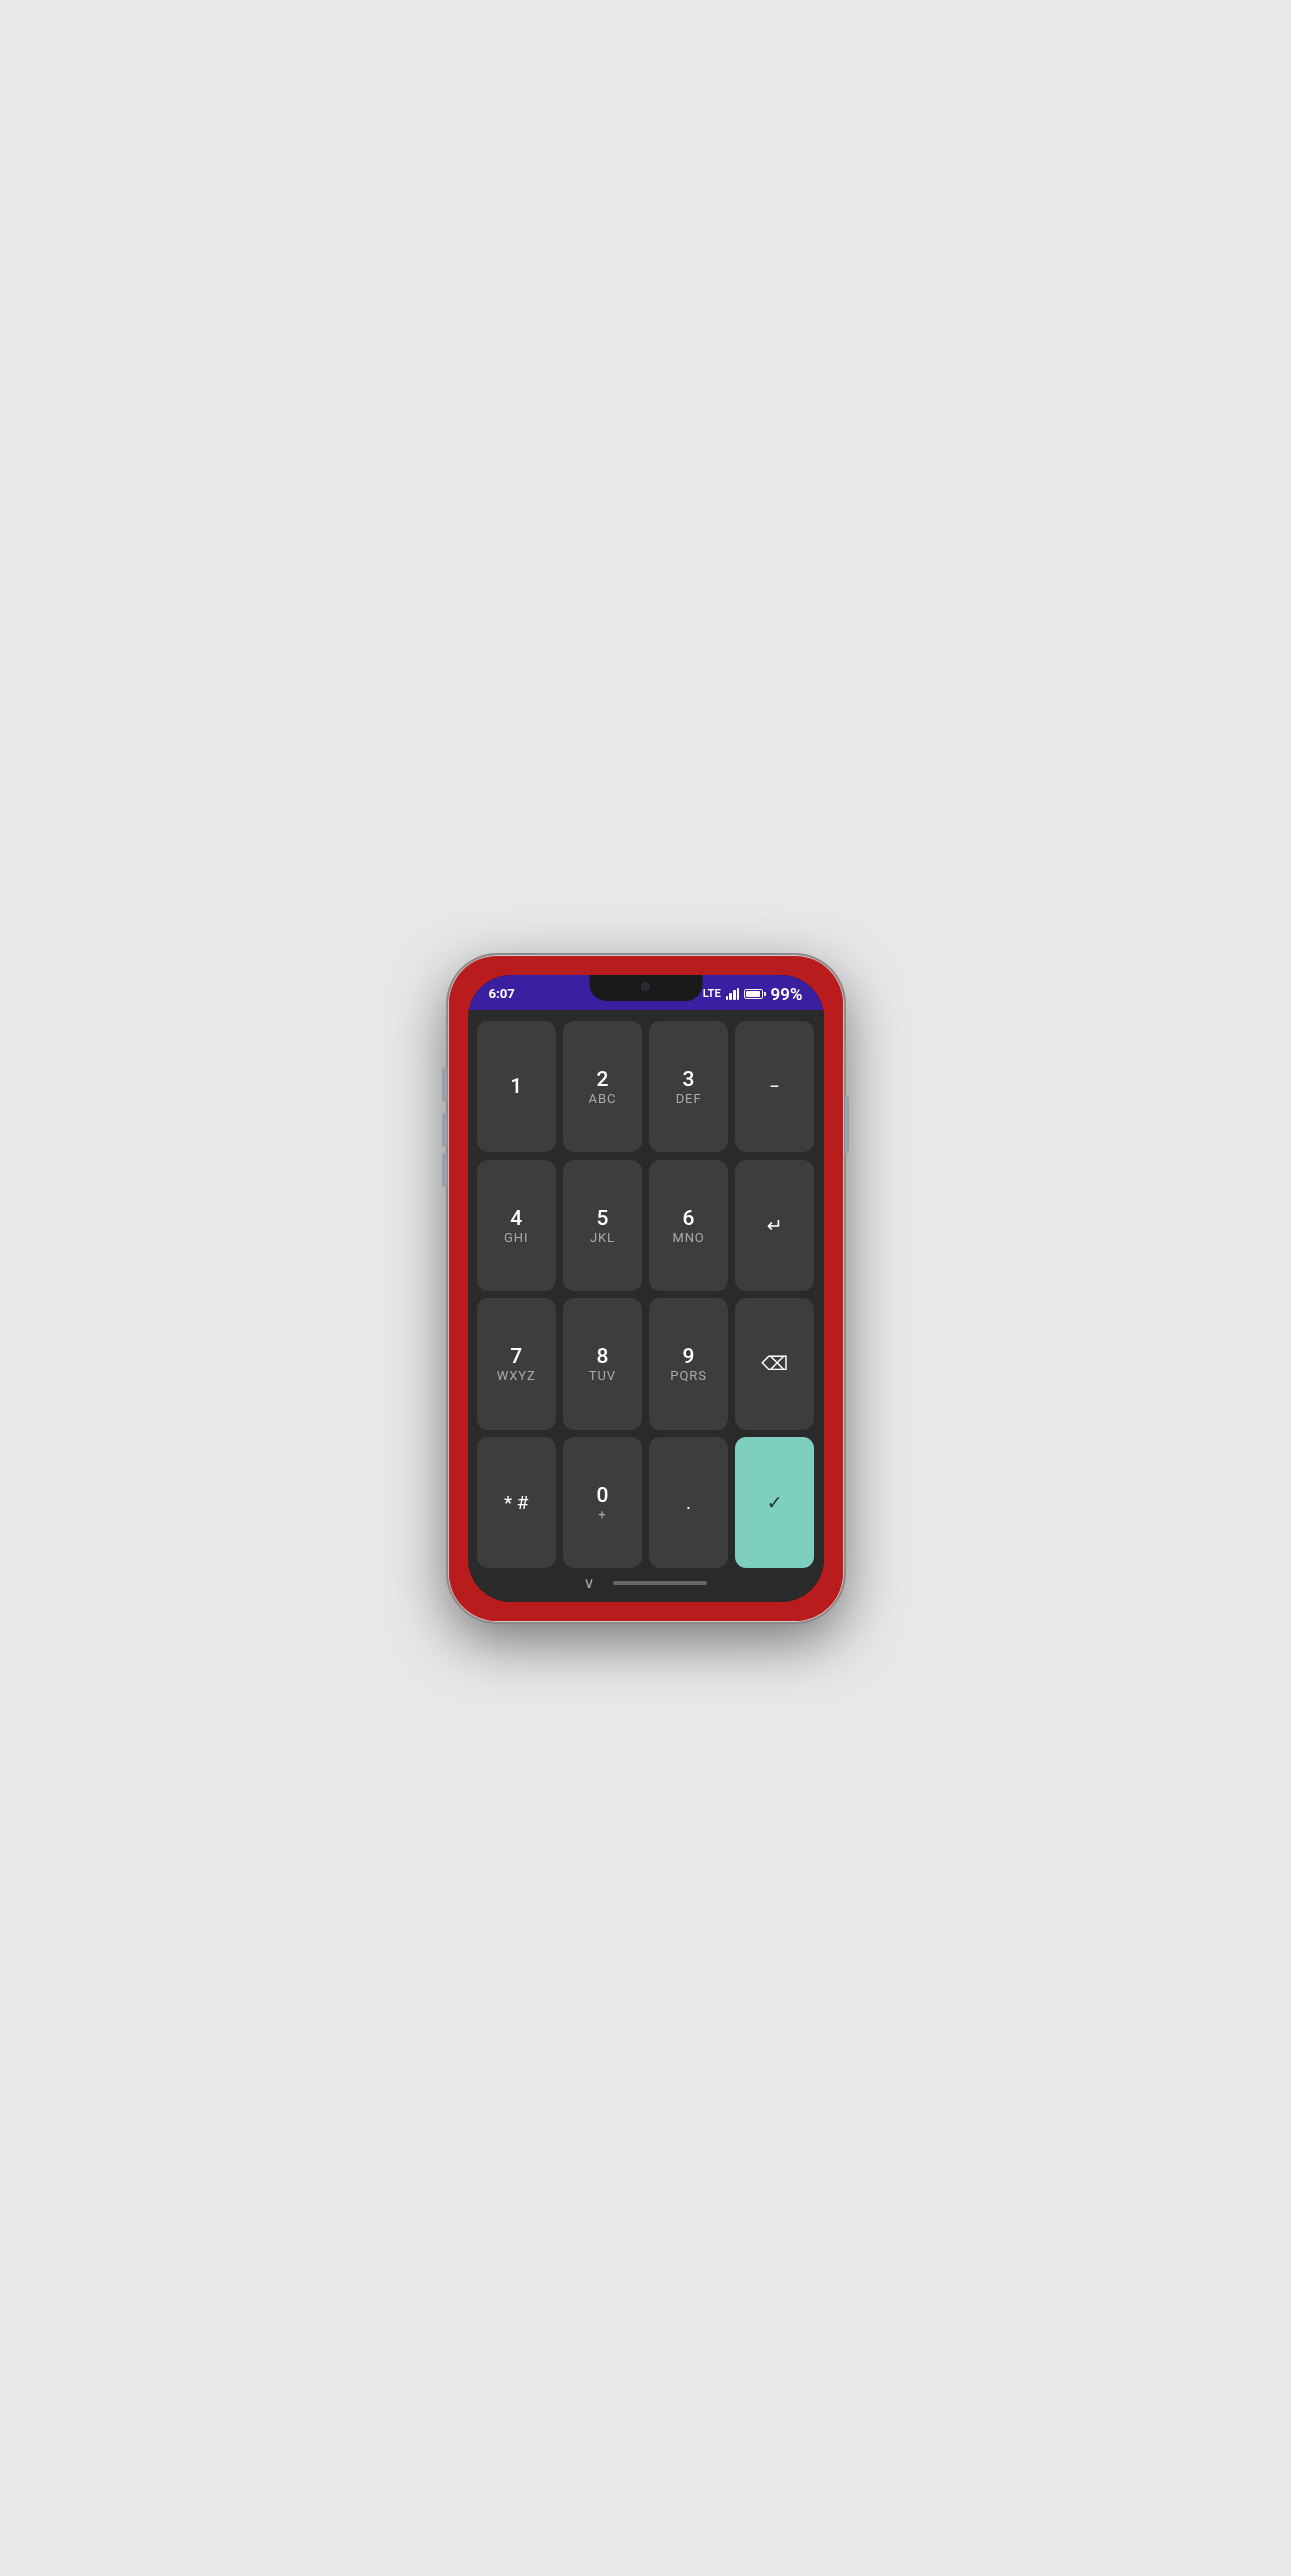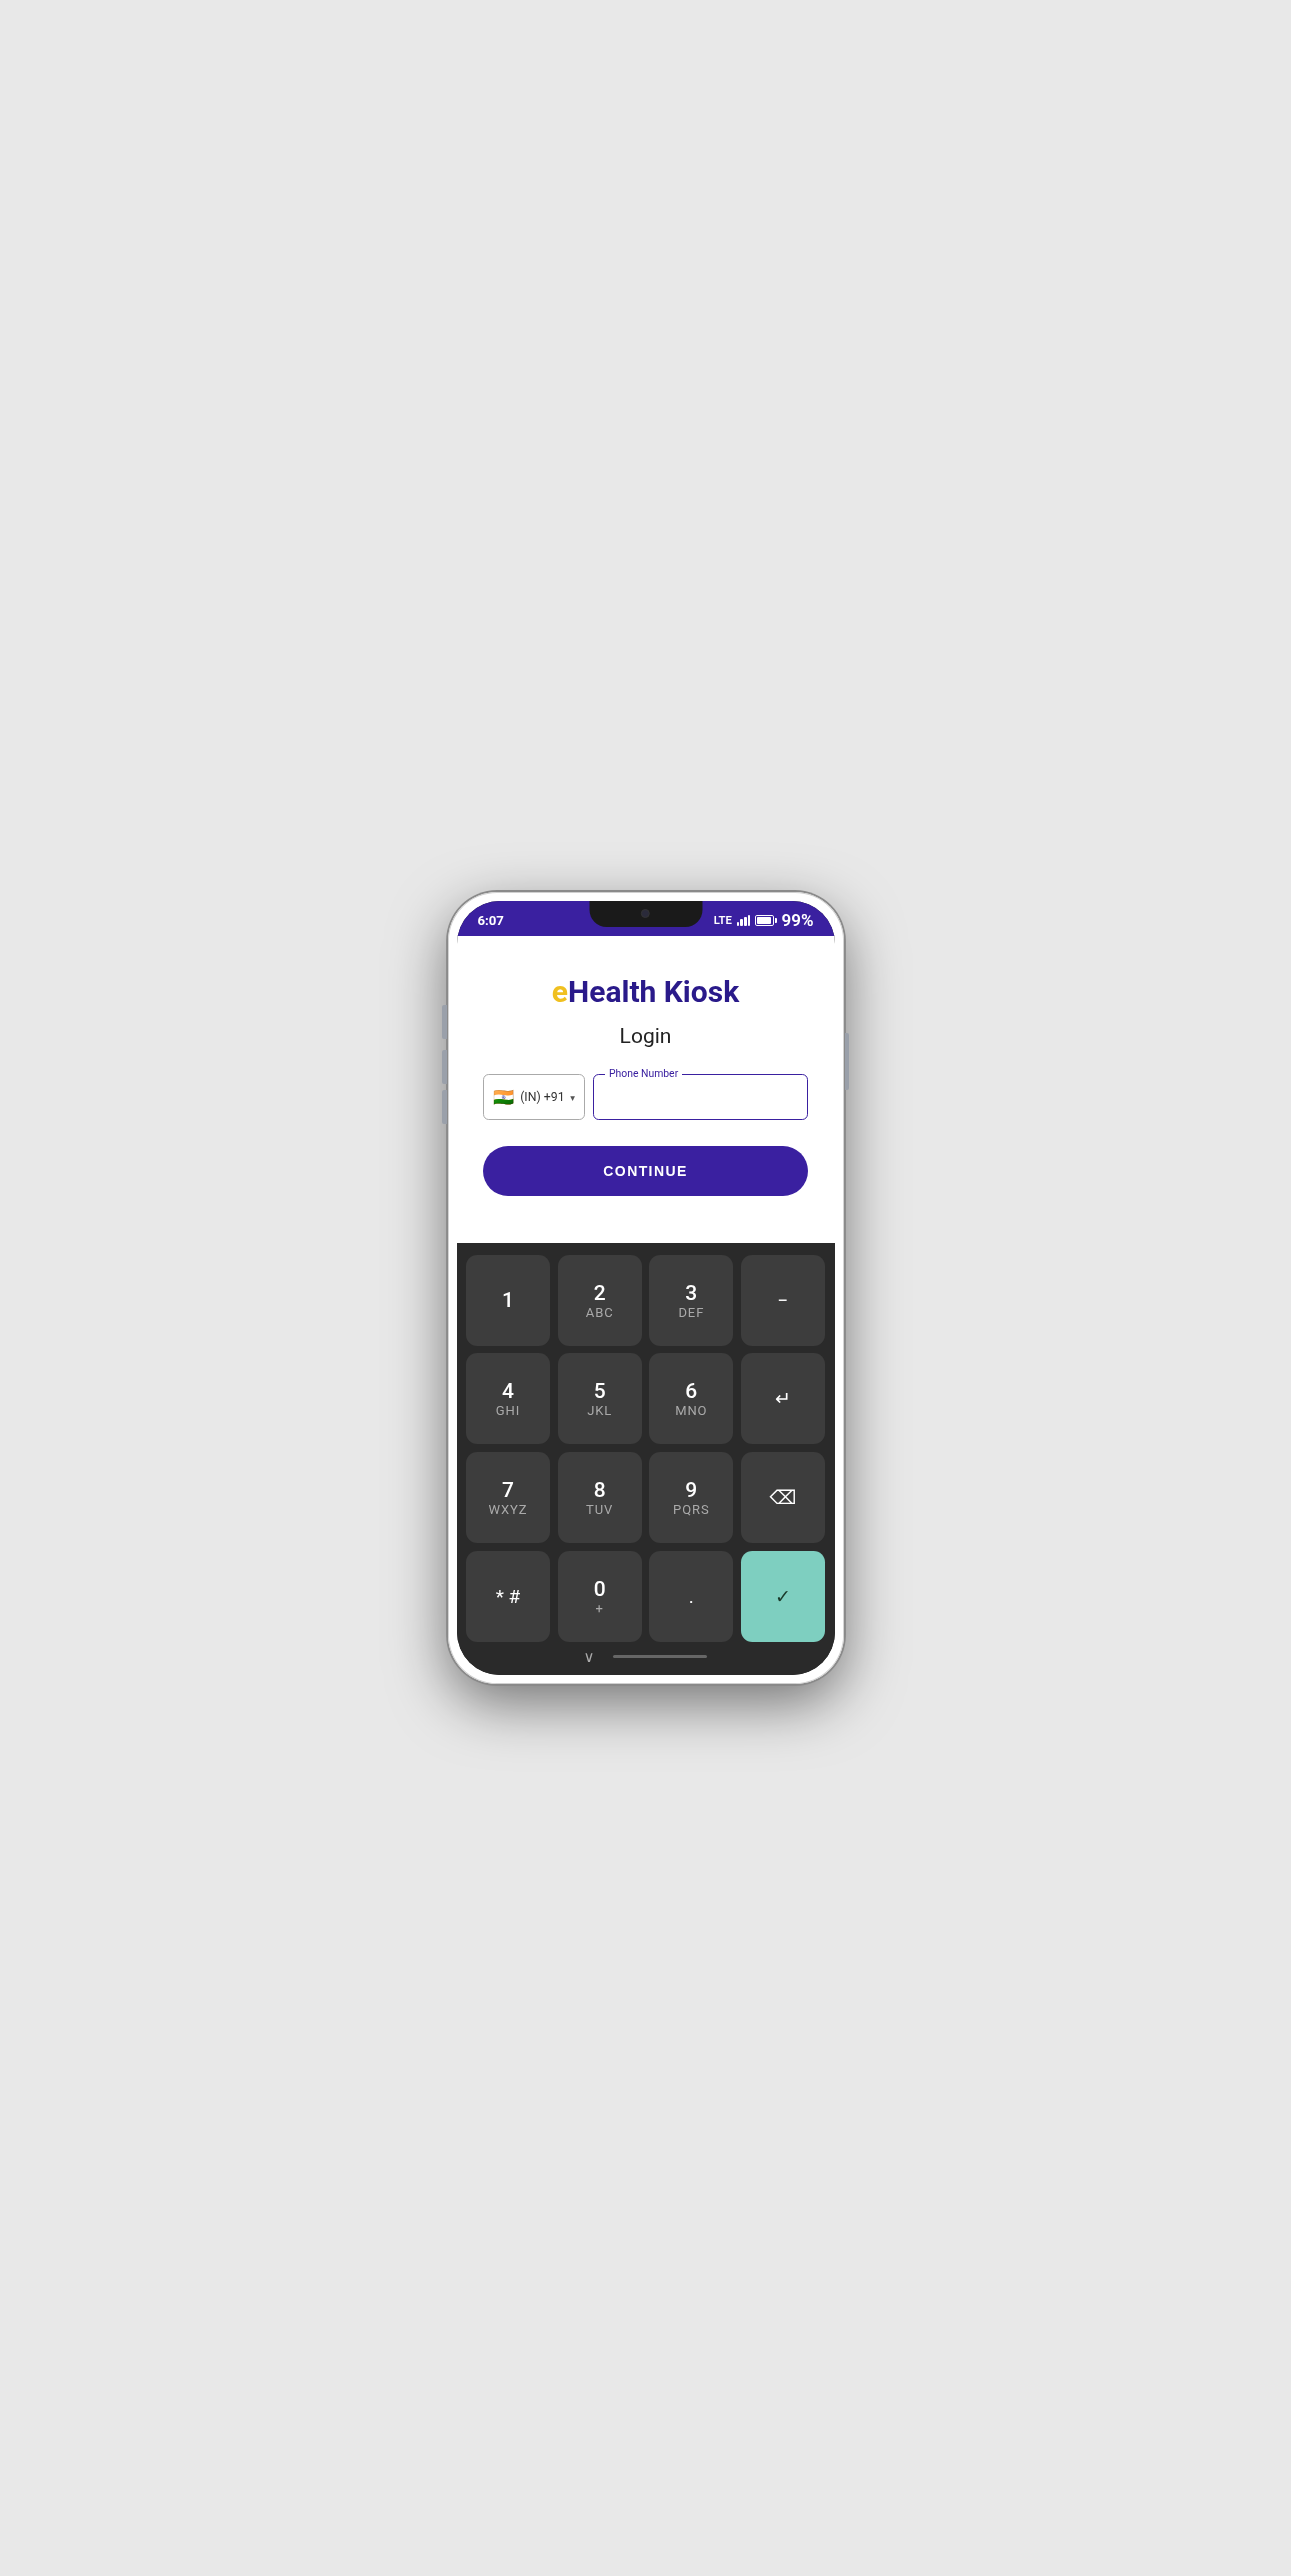--- a/index.html
+++ b/index.html
@@ -8,24 +8,24 @@
       background: #e8e8e8;
       display: flex;
       justify-content: center;
       align-items: center;
       min-height: 100vh;
       font-family: -apple-system, BlinkMacSystemFont, 'Segoe UI', Roboto, sans-serif;
     }
 
     .phone-outer {
       width: 396px;
-      height: 792px;
-      background: #ffffff;
+      height: 667px;
+      background: #b91c1c;
       border-radius: 49px;
-      padding: 9px;
+      padding: 20px;
       box-shadow:
         0 0 0 1.9px #8a8a8a,
         0 19px 57px rgba(0,0,0,0.5),
         inset 0 0 0 0.9px #d0d0d0;
       position: relative;
     }
 
     .phone-inner {
       width: 100%;
       height: 100%;
@@ -367,44 +367,20 @@
         <div class="battery-icon">
           <div class="battery-body">
             <div class="battery-fill"></div>
           </div>
           <div class="battery-tip"></div>
         </div>
         <span style="font-size:17px;">99%</span>
       </div>
     </div>
 
-    <div class="app-content">
-
-      <div class="app-logo">
-        <span class="logo-e">e</span><span class="logo-health-kiosk">Health Kiosk</span>
-      </div>
-
-      <div class="app-login-title">Login</div>
-
-      <div class="phone-input-row">
-
-        <div class="country-selector">
-          <span class="flag-icon">🇮🇳</span>
-          <span class="country-code">(IN) +91</span>
-          <span class="chevron-down">▾</span>
-        </div>
-
-        <div class="phone-number-field">
-          <span class="phone-number-label">Phone Number</span>
-          <input class="phone-number-input" type="tel" placeholder="" style="">
-        </div>
-      </div>
-
-      <button class="continue-btn">CONTINUE</button>
-    </div>
 
     <div class="keyboard-area">
       <div class="keyboard-grid">
 
         <div class="key">
           <span class="key-main">1</span>
         </div>
         <div class="key">
           <span class="key-main">2</span>
           <span class="key-sub">ABC</span>

